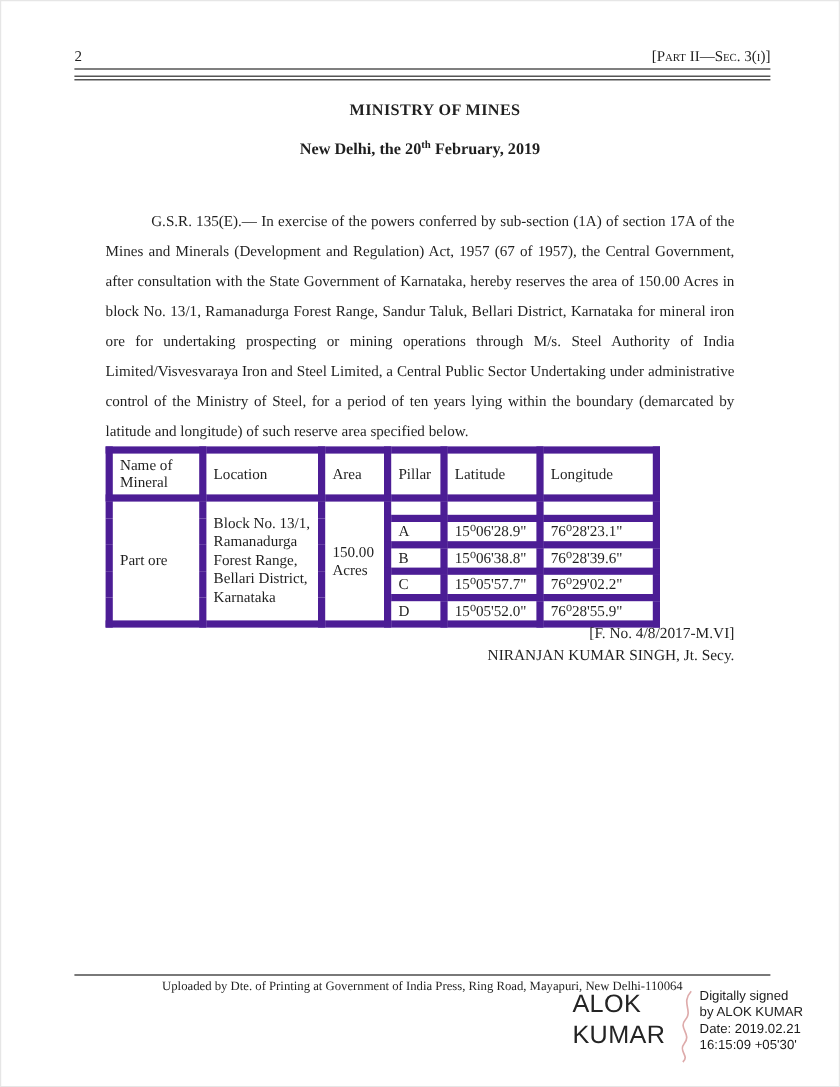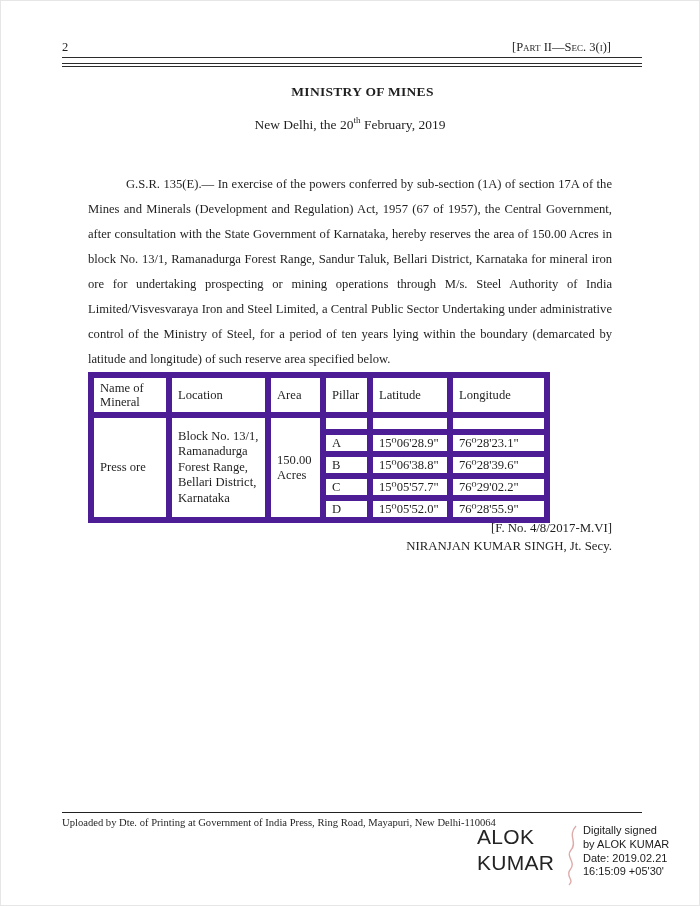--- a/index.html
+++ b/index.html
@@ -13,31 +13,31 @@
     box-shadow:inset 0 0 0 1px #e6e6e6;
   }
   
   .running-head{
     position:absolute;left:62px;right:58px;top:40px;
     display:flex;justify-content:space-between;align-items:baseline;
     font-size:12.5px;
   }
   .pagenum{width:80px;text-align:left;}
   .head-center{flex:1;text-align:center;letter-spacing:.3px;}
-  .head-right{width:130px;font-variant:small-caps;}
+  .head-right{width:130px;text-align:right;font-variant:small-caps;}
   .rule{position:absolute;left:62px;right:58px;}
   .rule-a{top:57px;border-top:1.5px solid #2b2b2b;}
   .rule-b{top:63px;border-top:1px solid #2b2b2b;}
   .rule-c{top:66px;border-top:1px solid #2b2b2b;}
 
   
   .title-block{position:absolute;left:0;right:0;top:84px;text-align:center;}
   .ministry,.notif{font-size:13.5px;font-weight:bold;letter-spacing:.3px;margin:0;padding-left:25px;}
   .notif{margin-top:16px;}
-  .dateline{font-size:13.5px;margin:15px 0 17px 0;}
+  .dateline{font-size:13.5px;margin:15px 0 17px 0;font-weight:bold;}
   .dateline sup{font-size:9px;}
 
   
   .body-par{
     position:absolute;left:88px;top:172px;width:524px;
     font-size:12.6px;line-height:25px;text-align:justify;
     text-indent:38px;margin:0;
   }
 
   
@@ -67,21 +67,21 @@
   
   .signoff{
     position:absolute;right:88px;top:520px;
     text-align:right;font-size:12.8px;line-height:17.5px;
   }
 
   
   .foot-rule{position:absolute;left:62px;right:58px;top:812px;border-top:1.5px solid #222;}
   .footer-text{
     position:absolute;left:62px;right:58px;top:816px;
-    font-size:10.6px;line-height:13px;
+    text-align:center;font-size:10.6px;line-height:13px;
   }
   .dsig{
     position:absolute;left:477px;top:824px;
     display:flex;align-items:flex-start;
     font-family:"Liberation Sans","DejaVu Sans",sans-serif;
   }
   .dsig-name{
     width:90px;font-size:21px;line-height:26px;
     color:#242424;letter-spacing:.3px;
   }
@@ -114,21 +114,21 @@
     <tbody>
       <tr class="hdr">
         <th class="c1">Name of Mineral</th>
         <th class="c2">Location</th>
         <th class="c3">Area</th>
         <th class="c4">Pillar</th>
         <th class="c5">Latitude</th>
         <th class="c6">Longitude</th>
       </tr>
       <tr class="blankrow">
-        <td class="mineral" rowspan="5">Press ore</td>
+        <td class="mineral" rowspan="5">Part ore</td>
         <td class="location" rowspan="5">Block No. 13/1, Ramanadurga Forest Range, Bellari District, Karnataka</td>
         <td class="area" rowspan="5">150.00 Acres</td>
         <td></td>
         <td></td>
         <td></td>
       </tr>
       <tr class="datarow">
         <td class="pillar">A</td>
         <td>15⁰06'28.9"</td>
         <td>76⁰28'23.1"</td>

